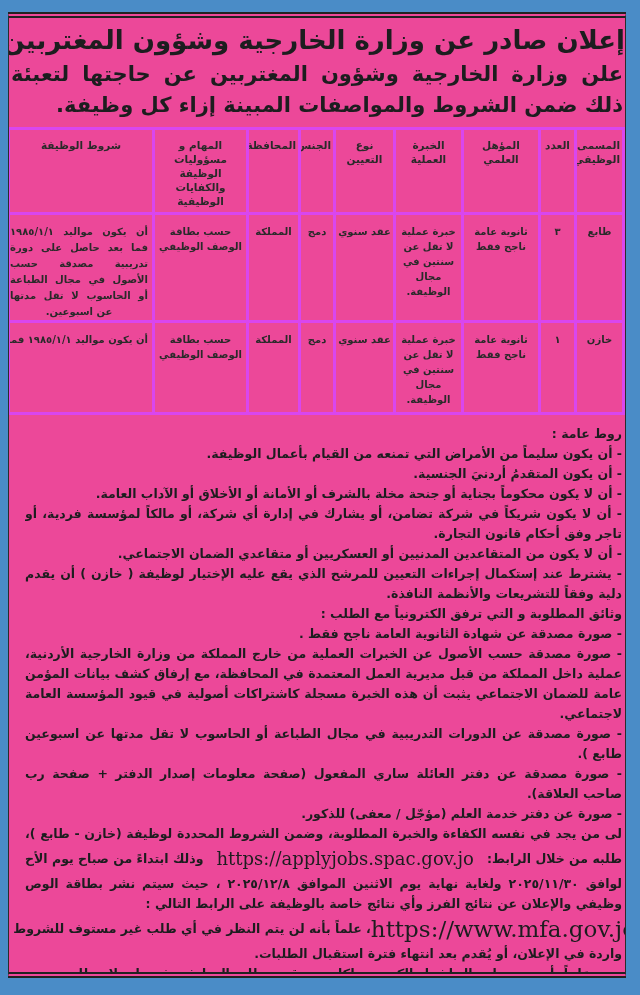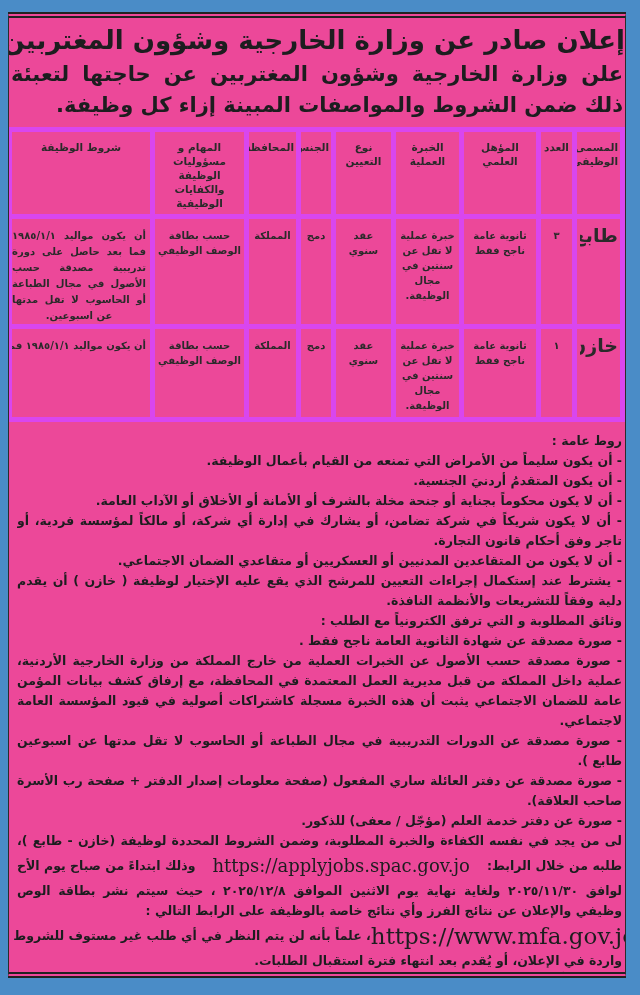--- a/index.html
+++ b/index.html
@@ -20,31 +20,31 @@
   .intro .iline {
     font-size:21px; font-weight:700; line-height:31px; height:31px;
     overflow:hidden; white-space:nowrap;
   }
   .intro .iline.justify { white-space:normal; text-align:justify; text-align-last:justify; }
   table {
     width:618px; border-collapse:collapse; table-layout:fixed;
     margin-top:6px; direction:rtl;
   }
   th, td {
-    border:5px solid #d946ef; font-weight:700; color:#2a2a2a;
+    border:3px solid #d946ef; font-weight:700; color:#2a2a2a;
     vertical-align:top; overflow:hidden; padding:4px 2px;
   }
   th { font-size:10.5px; height:57px; text-align:center; padding-top:8px; line-height:14px; }
   td { font-size:10px; text-align:center; line-height:15px; padding-top:9px; }
   tr.r1 td { height:107px; }
   tr.r2 td { height:92px; }
-  td.job-title { font-size:19px; font-weight:900;border-radius:16px; }
+  td.job-title { font-size:10px; font-weight:900;border-radius:16px; }
   td.cond { text-align:justify; text-align-last:center; padding:9px 4px 0 0; line-height:16px; font-size:10px; white-space:normal;margin-top:40px; }
   td.cond.oneline { text-align:right; white-space:nowrap; }
-  .body-lines { margin-top:9px; padding:0 3px 0 8px; }
+  .body-lines { margin-top:9px; padding:0 3px 0 16px; }
   .line {
     font-size:12.5px; font-weight:700; height:20px; line-height:20px;
     white-space:nowrap; overflow:hidden; text-align:right;
   }
   .line.justify { white-space:normal; text-align:justify; text-align-last:justify; }
   .line.center { text-align:center; }
   .line.urlrow { height:30px; line-height:30px; display:flex; justify-content:space-between; align-items:center; overflow:visible; }
   .url { font-family:"DejaVu Serif", serif; font-weight:400; direction:ltr; unicode-bidi:embed; }
   .url.apply { font-size:18px; }
   .url.mfa { font-size:23px; margin-right:-14px; }

